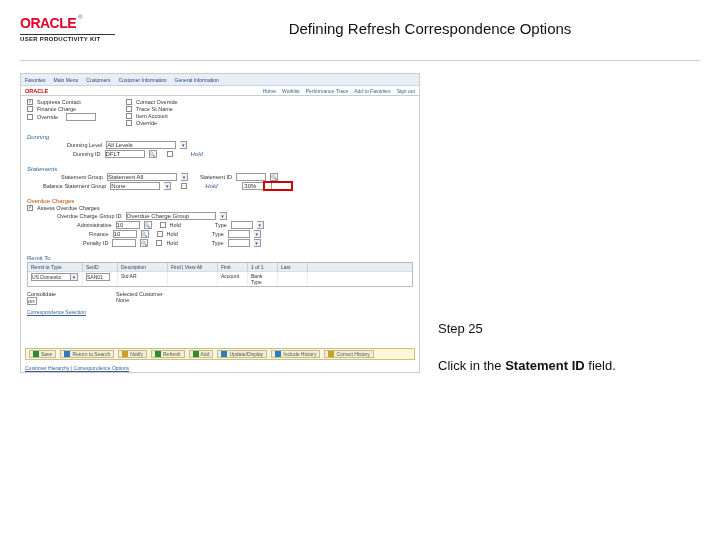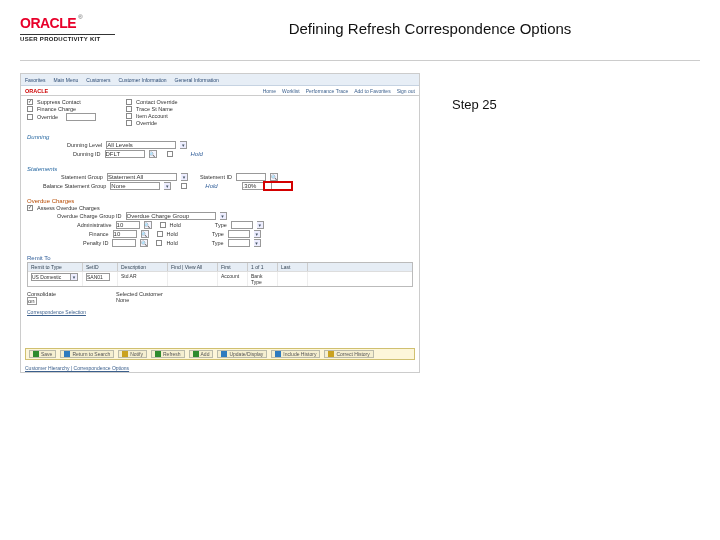--- a/index.html
+++ b/index.html
@@ -9,21 +9,21 @@
   .header { display: flex; align-items: center; height: 56px; padding: 8px 20px; }
   .logo { width: 100px; }
   .oracle-word { font-family: Arial; font-weight: bold; font-size: 14px; color: #e8002a; letter-spacing: -0.5px; }
   .tm { font-size: 6px; color: #555; vertical-align: top; margin-left: 2px;}
   .upk-line { border-top: 1px solid #333; margin-top: 2px; width: 95px; }
   .upk-text { font-size: 6px; letter-spacing: 0.3px; color: #222; margin-top: 1px; font-weight: bold;}
   .page-title { flex: 1; text-align: center; font-size: 15px; color: #111; margin-left: 40px; }
 
   .hr { border-bottom: 1px solid #ccc; margin: 4px 20px 0 20px; }
 
-  .content { display: flex; gap: 32px; padding: 12px 20px 0 20px; align-items: flex-start; }
+  .content { display: flex; gap: 18px; padding: 12px 20px 0 20px; align-items: flex-end; }
 
   
   .app { width: 400px; height: 300px; border: 1px solid #ccc; font-size: 6px; color: #333; background: #fff; position: relative; overflow: hidden; }
   .app-top { height: 12px; background: #e7eef6; border-bottom: 1px solid #c6d3e2; display:flex; align-items:center; padding: 0 4px; gap: 8px;}
   .app-top span { color: #2b4a73; font-size: 5px; }
   .app-brand { height: 10px; background: #fff; border-bottom: 1px solid #ccc; padding: 0 4px; display:flex; justify-content: space-between; align-items:center;}
   .app-brand .b { color: #c00; font-weight: bold; font-size: 5.5px;}
   .app-brand .links { display:flex; gap: 6px; }
   .app-brand .links span { color: #3b5f8c; font-size: 5px;}
   .section { padding: 2px 6px; }
@@ -275,15 +275,18 @@
       <div class="btn">
           <span class="ico" style="background:#caa21f;"></span>
           <span>Correct History</span>
         </div>
     </div>
     <div class="subfoot">Customer Hierarchy | Correspondence Options</div>
   </div>
 
   <div class="instructions">
     <div class="step">Step 25</div>
+    <div class="line2">
+      <span>Click in the </span><b>Statement ID</b><span> field.</span>
+    </div>
   </div>
 
 </div>
 
 </body></html>

